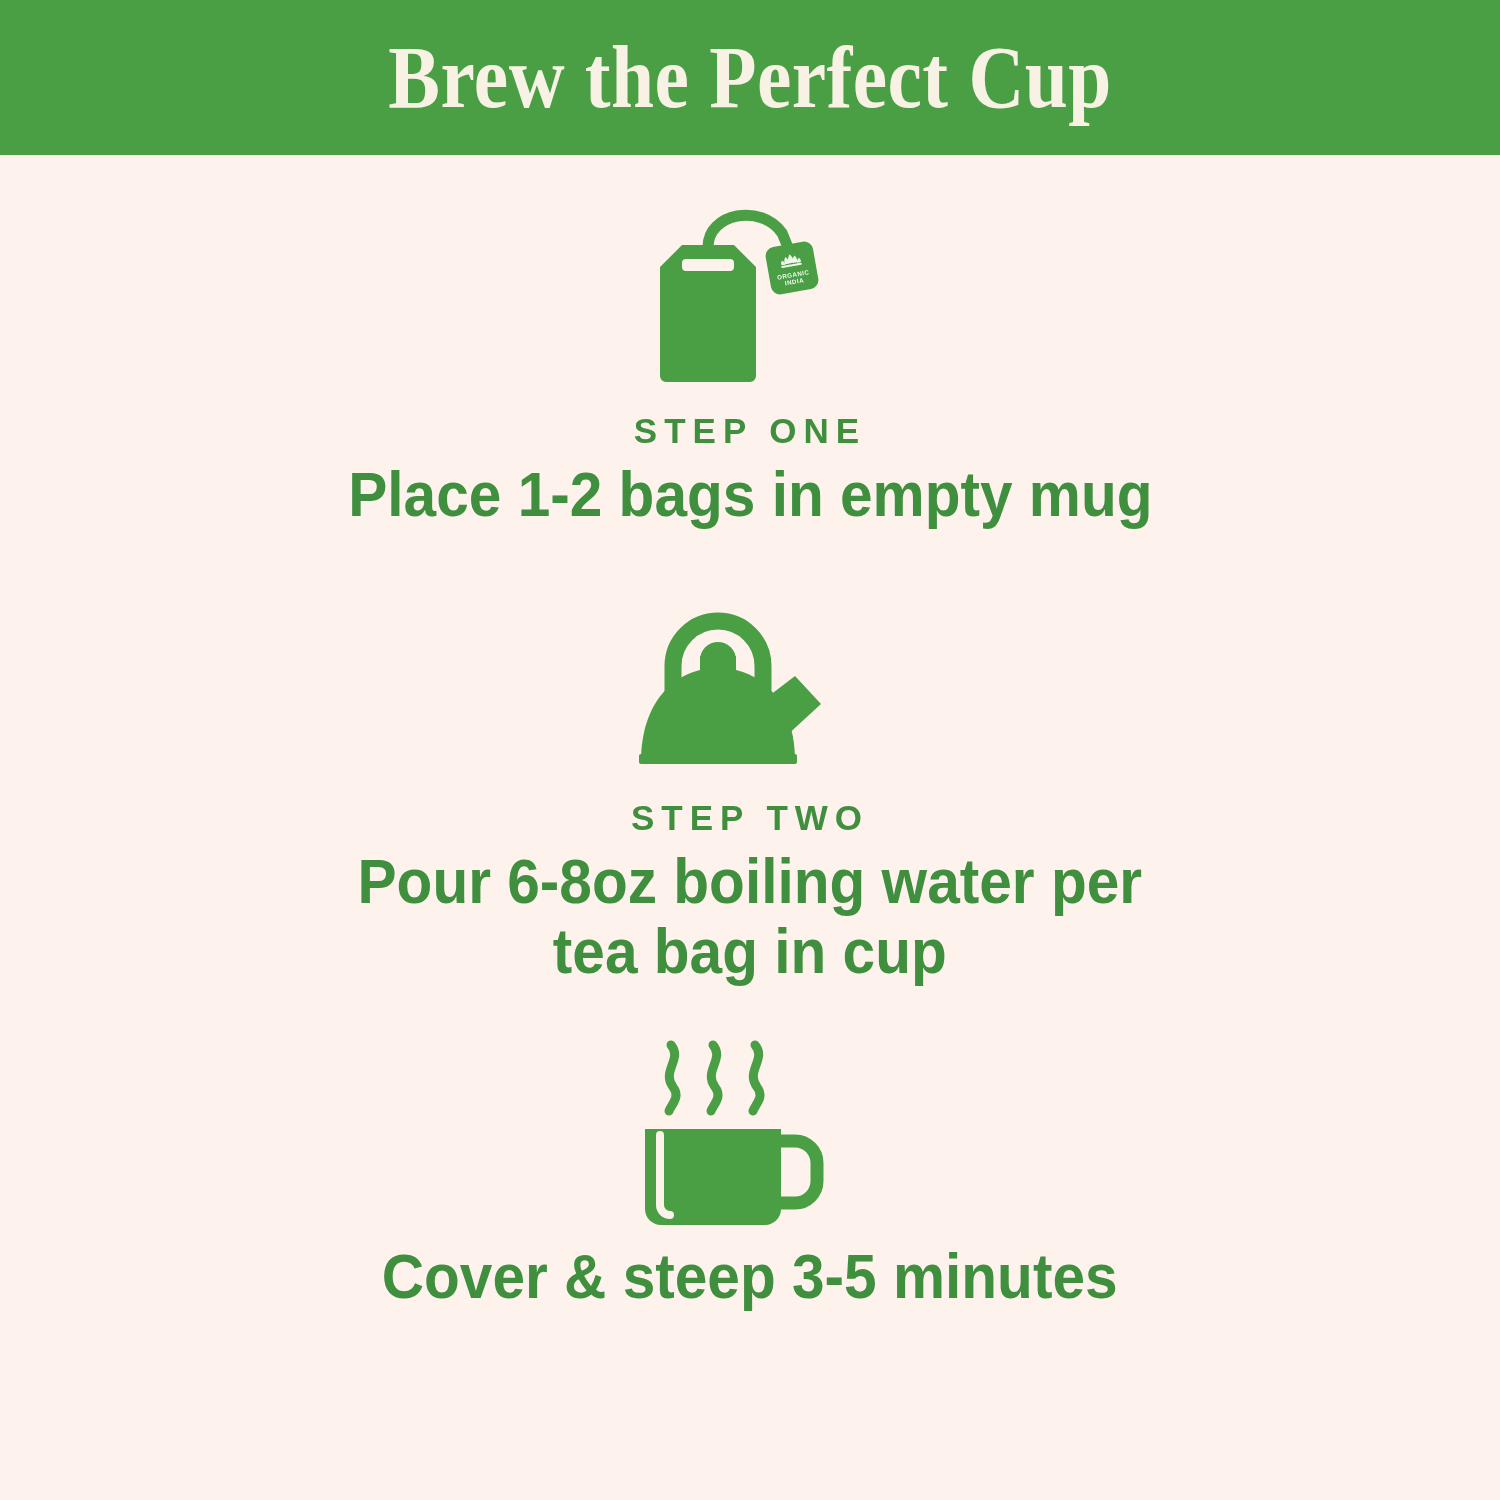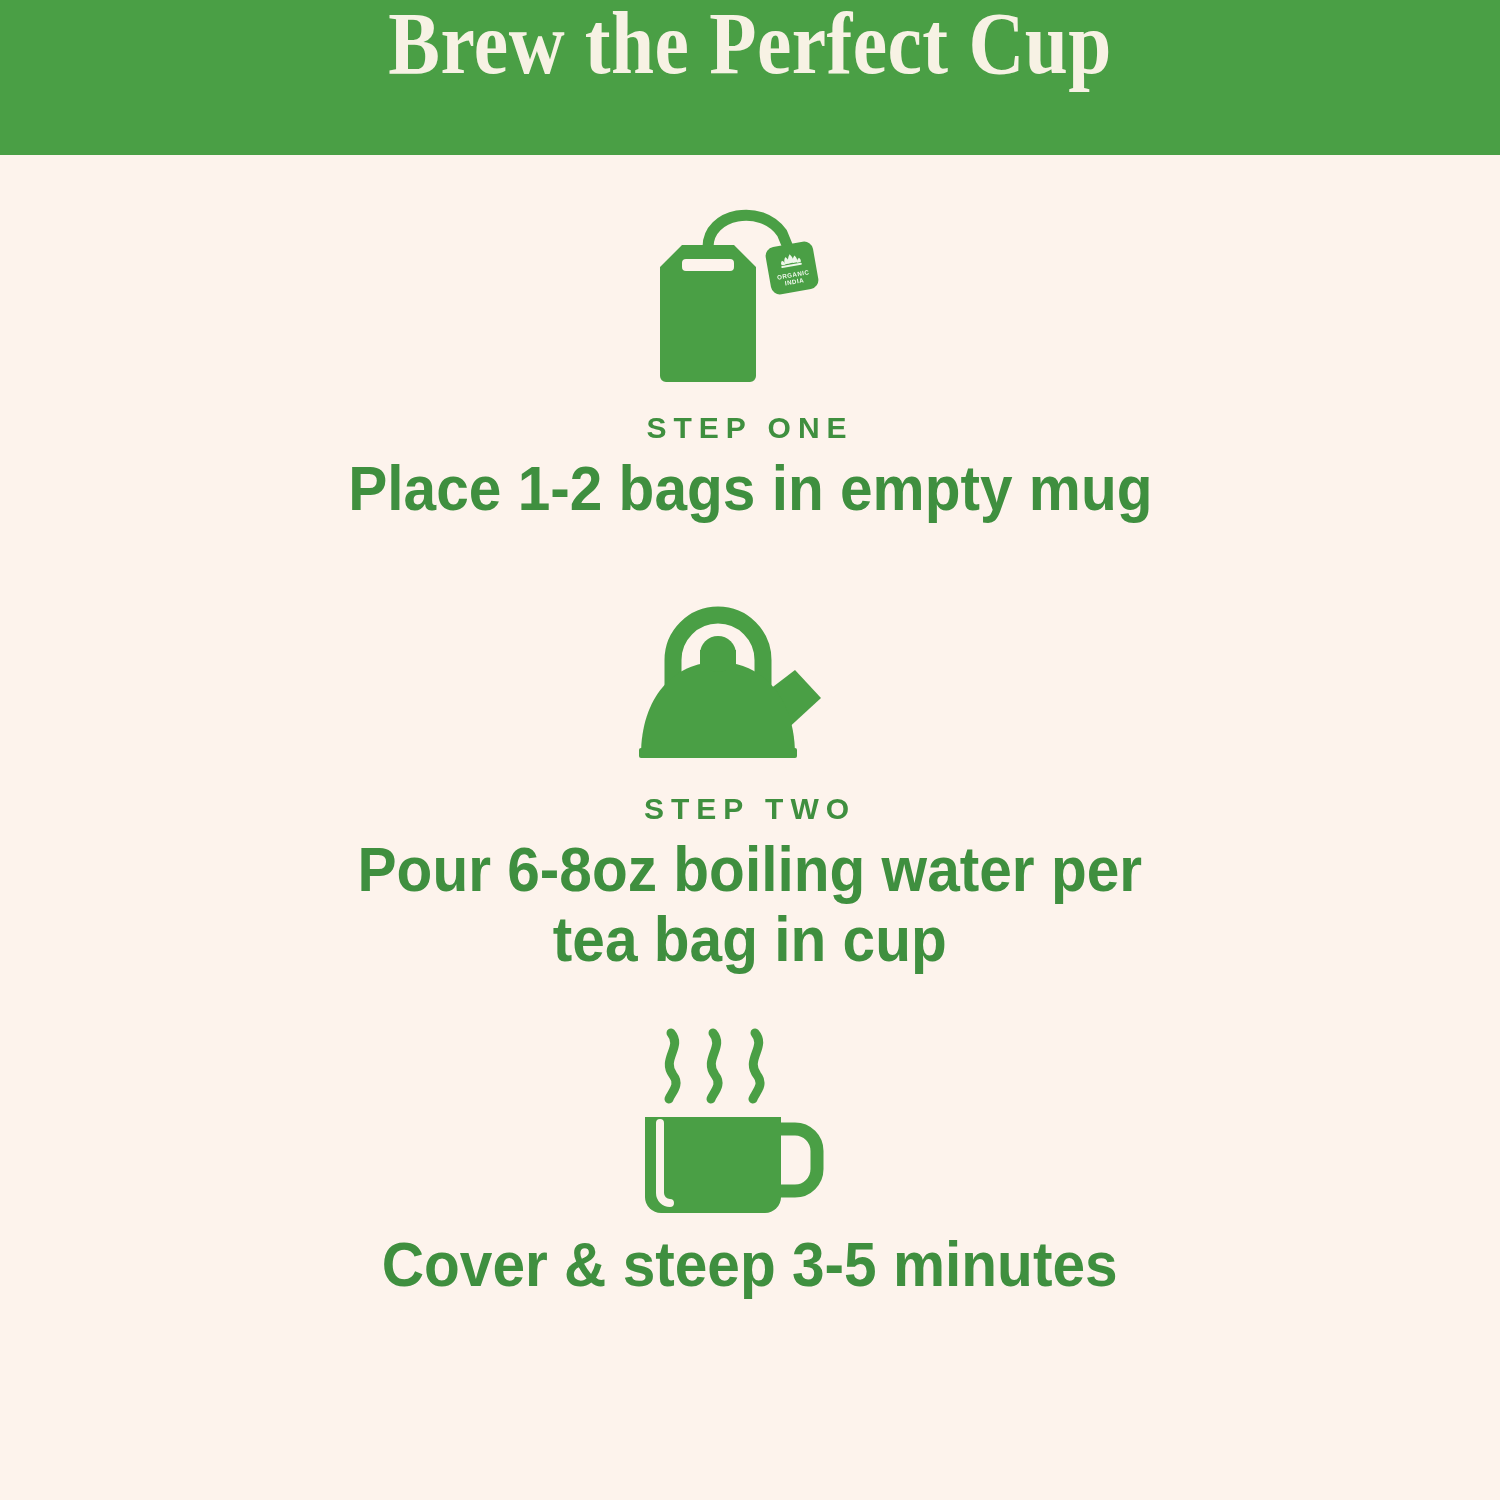--- a/index.html
+++ b/index.html
@@ -15,21 +15,21 @@
     background:#fdf3ec;
     display:flex; flex-direction:column;
   }
 
   
   .banner {
     width:100%;
     height:155px;
     background:#4a9f45;
     display:flex;
-    align-items:flex-start;
+    align-items:center;
     justify-content:center;
     flex:0 0 auto;
   }
   .banner-title {
     color:#f7f2e4;
     font-family:"Liberation Serif", serif;
     font-weight:bold;
     font-size:88px;
     line-height:1;
     letter-spacing:0.5px;
@@ -52,21 +52,21 @@
     flex-direction:column;
     align-items:center;
   }
   .step-icon {
     display:flex;
     align-items:flex-end;
     justify-content:center;
   }
   .step-label {
     color:#3f8f3f;
-    font-size:30px;
+    font-size:35px;
     font-weight:bold;
     letter-spacing:7px;
     text-transform:uppercase;
     margin-top:26px;
     text-align:center;
   }
   .step-desc {
     color:#3f8f3f;
     font-size:63px;
     font-weight:bold;

